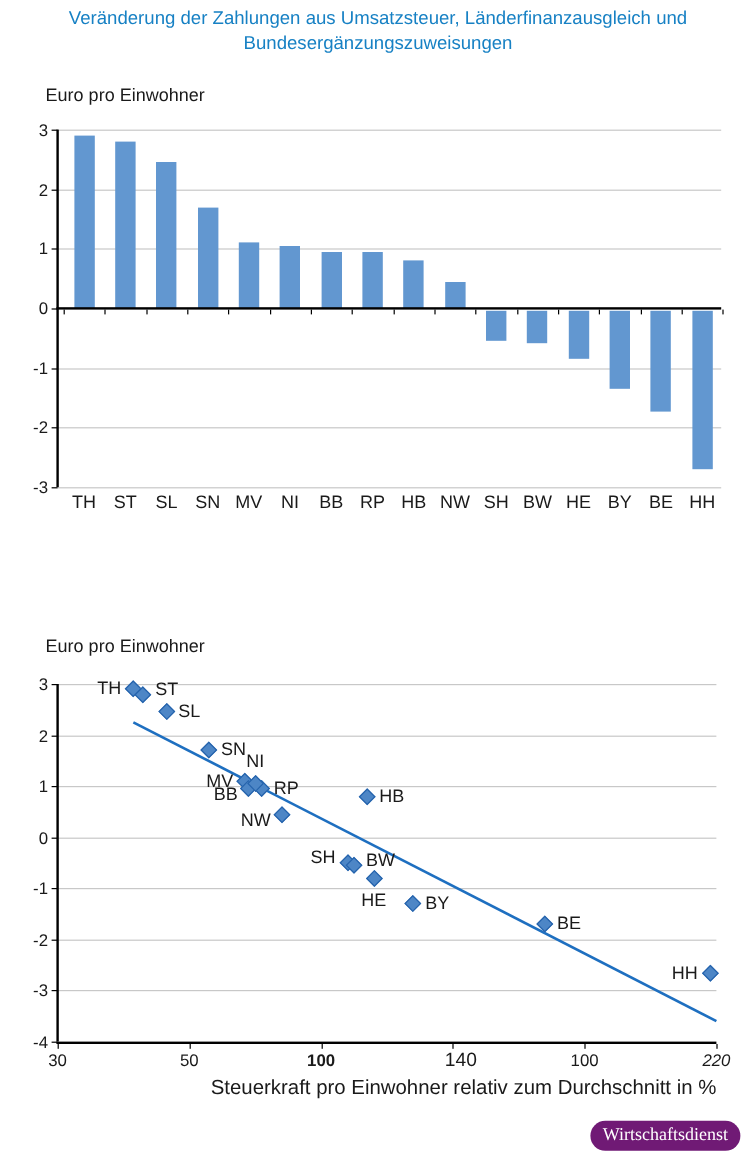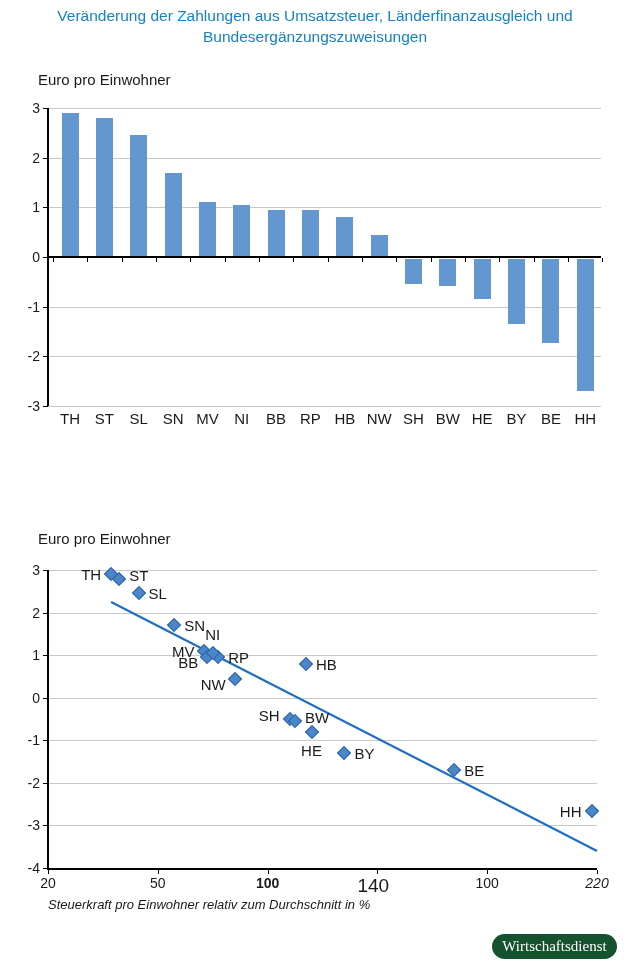--- a/index.html
+++ b/index.html
@@ -5,41 +5,41 @@
   html,body{margin:0;padding:0;background:#ffffff;}
   .page{
     position:relative;width:630px;height:964px;background:#ffffff;
     font-family:"Liberation Sans", sans-serif;color:#1a1a1a;overflow:hidden;
   }
   .chart-title{
     position:absolute;left:25px;width:580px;text-align:center;
     font-size:15.5px;line-height:21px;font-weight:400;
   }
   .axis-unit-label{position:absolute;font-size:15px;white-space:nowrap;}
-  .x-axis-title{position:absolute;font-size:13px;text-align:left;font-style:italic;}
+  .x-axis-title{position:absolute;font-size:17px;text-align:right;}
   .badge{
     position:absolute;left:492px;top:934px;width:125px;height:25px;
     border-radius:13px;display:flex;align-items:center;justify-content:center;
     font-family:"Liberation Serif", serif;font-size:15px;
   }
   .gen{position:absolute;}
   svg.overlay{position:absolute;left:0;top:0;pointer-events:none;}
 </style>
 </head>
 <body>
 
 <div class="page" id="stage">
   <div class="chart-title" id="title1" style="top: 5px; color: rgb(23, 129, 196);">Veränderung der Zahlungen aus Umsatzsteuer, Länderfinanzausgleich und Bundesergänzungszuweisungen</div>
   <div class="axis-unit-label" style="left:38px;top:71px;">Euro pro Einwohner</div>
 
   <div class="axis-unit-label" style="left:38px;top:530px;">Euro pro Einwohner</div>
 
   <div class="x-axis-title" style="left:48px;top:897px;width:549px;">Steuerkraft pro Einwohner relativ zum Durchschnitt in %</div>
 
-  <div class="badge" style="background: #14532d; color: rgb(255, 255, 255);">
+  <div class="badge" style="background: #701a75; color: rgb(255, 255, 255);">
     <span>Wirtschaftsdienst</span>
   </div>
 <div class="gen" style="left: 48px; width: 553px; top: 108px; height: 1px; background: rgb(200, 200, 200);"></div>
     <div class="gen" style="left: 43px; width: 5px; top: 108px; height: 1px; background: rgb(0, 0, 0);"></div>
     <div class="gen" style="left: 6px; width: 34px; top: 100.002px; text-align: right; font-size: 14px; line-height: 16px; color: rgb(26, 26, 26);">3</div>
     <div class="gen" style="left: 48px; width: 553px; top: 158px; height: 1px; background: rgb(200, 200, 200);"></div>
     <div class="gen" style="left: 43px; width: 5px; top: 158px; height: 1px; background: rgb(0, 0, 0);"></div>
     <div class="gen" style="left: 6px; width: 34px; top: 149.668px; text-align: right; font-size: 14px; line-height: 16px; color: rgb(26, 26, 26);">2</div>
     <div class="gen" style="left: 48px; width: 553px; top: 207px; height: 1px; background: rgb(200, 200, 200);"></div>
     <div class="gen" style="left: 43px; width: 5px; top: 207px; height: 1px; background: rgb(0, 0, 0);"></div>
@@ -125,27 +125,27 @@
     <div class="gen" style="left: 43px; width: 5px; top: 783px; height: 1px; background: rgb(0, 0, 0);"></div>
     <div class="gen" style="left: 6px; width: 34px; top: 774.84px; text-align: right; font-size: 14px; line-height: 16px; color: rgb(26, 26, 26);">-2</div>
     <div class="gen" style="left: 48px; width: 549px; top: 825px; height: 1px; background: rgb(200, 200, 200);"></div>
     <div class="gen" style="left: 43px; width: 5px; top: 825px; height: 1px; background: rgb(0, 0, 0);"></div>
     <div class="gen" style="left: 6px; width: 34px; top: 817.41px; text-align: right; font-size: 14px; line-height: 16px; color: rgb(26, 26, 26);">-3</div>
     <div class="gen" style="left: 43px; width: 5px; top: 868px; height: 1px; background: rgb(0, 0, 0);"></div>
     <div class="gen" style="left: 6px; width: 34px; top: 859.98px; text-align: right; font-size: 14px; line-height: 16px; color: rgb(26, 26, 26);">-4</div>
     <div class="gen" style="left: 47px; width: 1.5px; top: 570px; height: 298px; background: rgb(0, 0, 0);"></div>
     <div class="gen" style="left: 47px; width: 550px; top: 868px; height: 1.5px; background: rgb(0, 0, 0);"></div>
     <div class="gen" style="left: 48px; width: 1px; top: 869.5px; height: 4px; background: rgb(0, 0, 0);"></div>
-    <div class="gen" style="left: 28px; width: 40px; top: 875px; text-align: center; font-size: 14px; color: rgb(26, 26, 26);">20</div>
+    <div class="gen" style="left: 28px; width: 40px; top: 875px; text-align: center; font-size: 14px; color: rgb(26, 26, 26);">30</div>
     <div class="gen" style="left: 157.8px; width: 1px; top: 869.5px; height: 4px; background: rgb(0, 0, 0);"></div>
     <div class="gen" style="left: 137.8px; width: 40px; top: 875px; text-align: center; font-size: 14px; color: rgb(26, 26, 26);">50</div>
     <div class="gen" style="left: 267.6px; width: 1px; top: 869.5px; height: 4px; background: rgb(0, 0, 0);"></div>
     <div class="gen" style="left: 247.6px; width: 40px; top: 875px; text-align: center; font-size: 14px; color: rgb(26, 26, 26); font-weight: bold;">100</div>
     <div class="gen" style="left: 377.4px; width: 1px; top: 869.5px; height: 4px; background: rgb(0, 0, 0);"></div>
-    <div class="gen" style="left: 357.4px; width: 40px; top: 875px; text-align: left; font-size: 19px; color: rgb(26, 26, 26);">140</div>
+    <div class="gen" style="left: 357.4px; width: 40px; top: 875px; text-align: right; font-size: 16px; color: rgb(26, 26, 26);">140</div>
     <div class="gen" style="left: 487.2px; width: 1px; top: 869.5px; height: 4px; background: rgb(0, 0, 0);"></div>
     <div class="gen" style="left: 467.2px; width: 40px; top: 875px; text-align: center; font-size: 14px; color: rgb(26, 26, 26);">100</div>
     <div class="gen" style="left: 597px; width: 1px; top: 869.5px; height: 4px; background: rgb(0, 0, 0);"></div>
     <div class="gen" style="left: 577px; width: 40px; top: 875px; text-align: center; font-size: 14px; color: rgb(26, 26, 26); font-style: italic;">220</div>
     <svg width="630" height="964" class="overlay">
       <line x1="111.135" y1="601.9175" x2="597" y2="850.952" stroke="#1e6fc0" stroke-width="2.2"></line>
     </svg>
     <div class="gen" style="left: 106.135px; top: 569.247px; width: 10px; height: 10px; background: rgb(77, 134, 198); border: 1.5px solid rgb(37, 99, 172); transform: rotate(45deg); box-sizing: border-box;"></div>
     <div class="gen" style="left: 101.135px; top: 574.247px; transform: translate(-100%, -50%); font-size: 15px; white-space: nowrap; color: rgb(26, 26, 26);">TH</div>
     <div class="gen" style="left: 114.37px; top: 573.504px; width: 10px; height: 10px; background: rgb(77, 134, 198); border: 1.5px solid rgb(37, 99, 172); transform: rotate(45deg); box-sizing: border-box;"></div>

